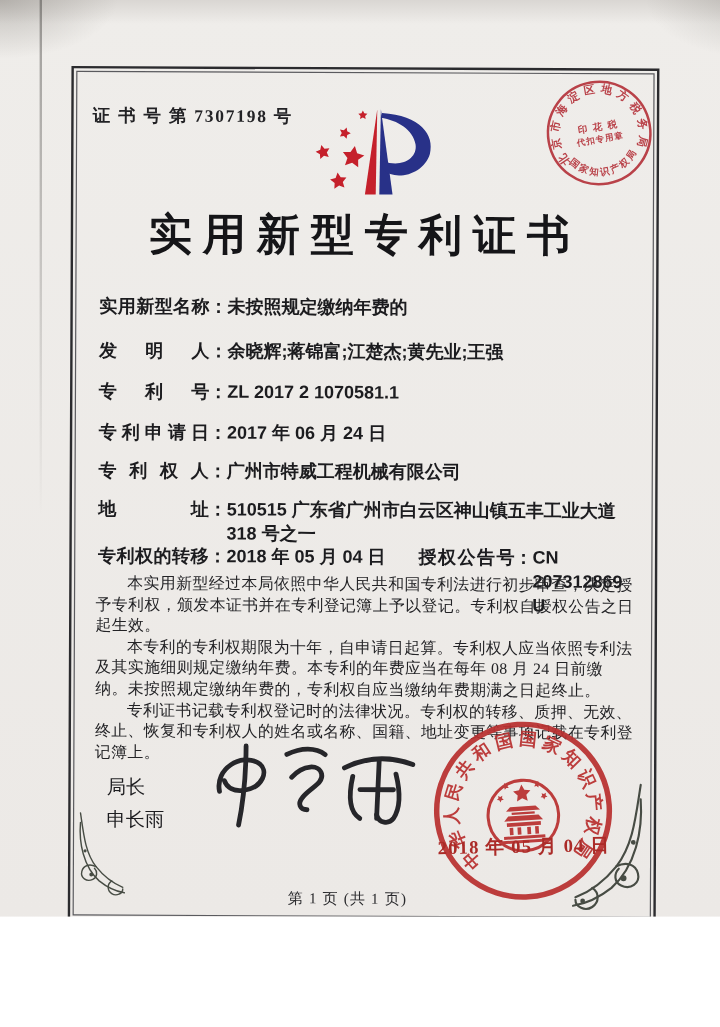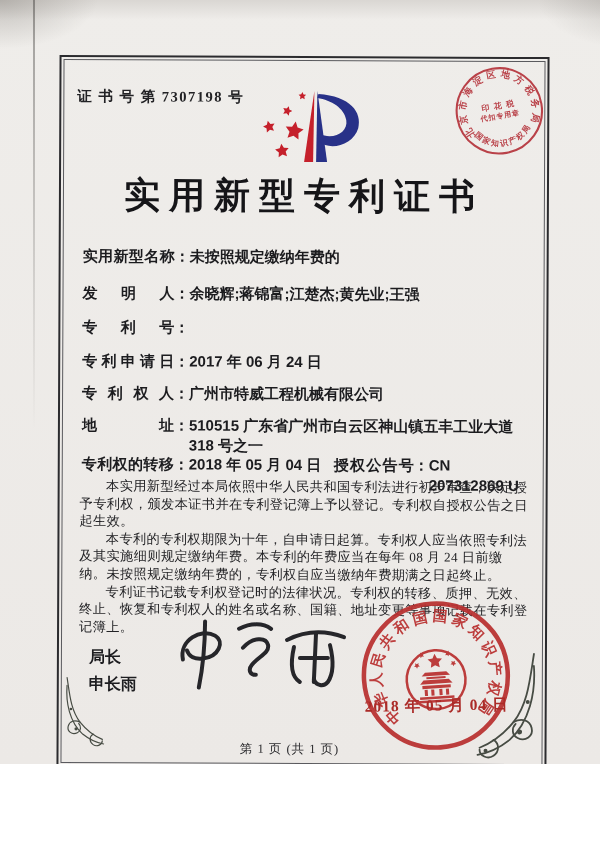--- a/index.html
+++ b/index.html
@@ -42,33 +42,33 @@
   
   .frow{
     position:absolute;left:22px;right:18px;display:flex;align-items:flex-start;
     font-family:"Liberation Sans","DejaVu Sans",sans-serif;
     font-size:15px;font-weight:700;color:#1c1c1f;line-height:20px;
   }
   .flabel{display:inline-block;width:92px;text-align:justify;text-align-last:justify;flex:0 0 92px;}
   .fcolon{flex:0 0 12px;}
   .fvalue{flex:0 1 auto;max-width:362px;}
   .r1{top:189px}.r2{top:226px}.r3{top:260px}.r4{top:294px}.r5{top:326px}.r6{top:358px}.r7{top:397px}
-  .grantcell{position:absolute;left:252px;top:0;display:flex;}
+  .grantcell{position:absolute;left:267px;top:0;display:flex;}
   .grantcell .flabel{width:80px;flex:0 0 80px;}
   
   .paras{
     position:absolute;left:20px;top:420px;width:450px;
     font-size:13.2px;line-height:17.6px;color:#232326;letter-spacing:.4px;
   }
   .paras p{margin:0;text-indent:2em;}
   
   .signer{
     position:absolute;left:30px;top:586px;
     font-family:"Liberation Sans","DejaVu Sans",sans-serif;
-    font-size:16px;font-weight:700;color:#1d1d20;line-height:27px;
+    font-size:16px;font-weight:400;color:#1d1d20;line-height:27px;
   }
   .signature{position:absolute;left:100px;top:558px;width:195px;height:88px;}
   
   .seal{position:absolute;left:300px;top:540px;width:154px;height:154px;transform:rotate(-4deg);opacity:.93;}
   .sealdate{
     position:absolute;left:306px;top:637px;
     font-size:15.5px;font-weight:700;color:#ab2b28;letter-spacing:1px;
     transform:rotate(-1.2deg);white-space:nowrap;
   }
   
@@ -141,20 +141,21 @@
       <span class="fvalue">未按照规定缴纳年费的</span>
     </div>
     <div class="frow r2">
       <span class="flabel">发明人</span>
         <span class="fcolon">：</span>
       <span class="fvalue">余晓辉;蒋锦富;江楚杰;黄先业;王强</span>
     </div>
     <div class="frow r3">
       <span class="flabel">专利号</span>
         <span class="fcolon">：</span>
+      <span class="fvalue">ZL 2017 2 1070581.1</span>
     </div>
     <div class="frow r4">
       <span class="flabel">专利申请日</span>
         <span class="fcolon">：</span>
       <span class="fvalue">2017 年 06 月 24 日</span>
     </div>
     <div class="frow r5">
       <span class="flabel">专利权人</span>
         <span class="fcolon">：</span>
       <span class="fvalue">广州市特威工程机械有限公司</span>

